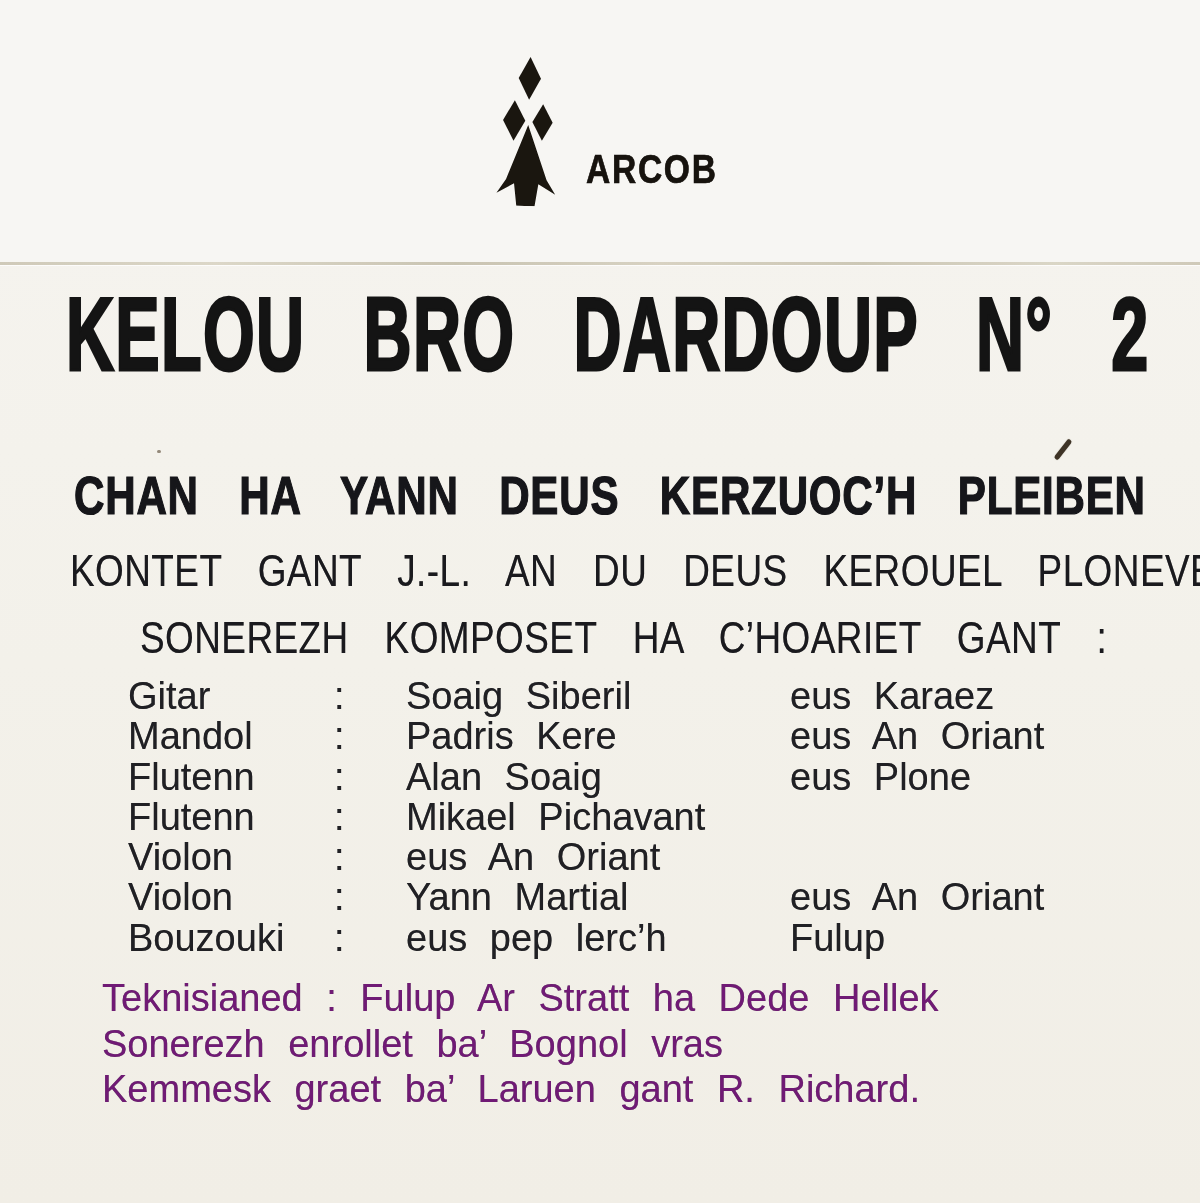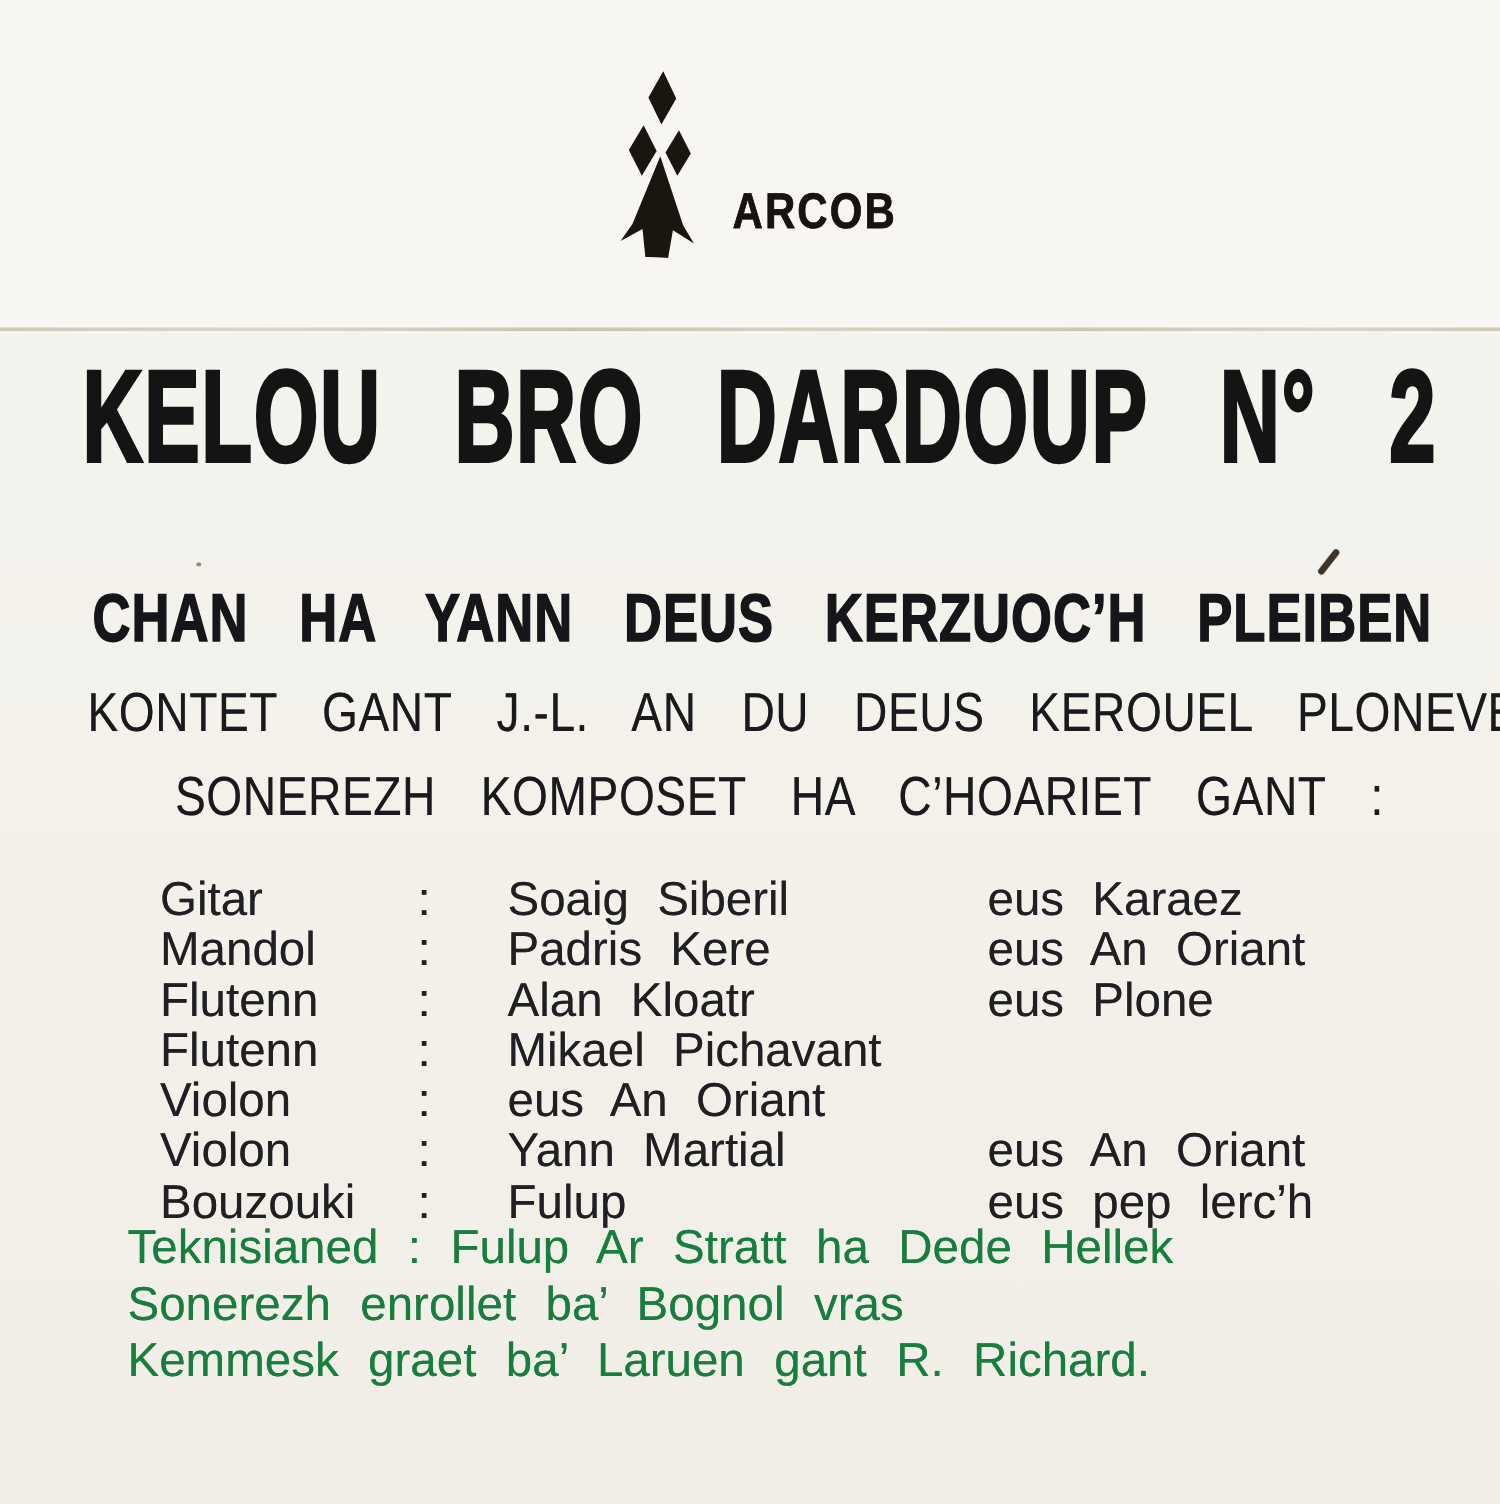--- a/index.html
+++ b/index.html
@@ -40,27 +40,27 @@
   .subtitle-2{
     position:absolute;left:70px;top:549px;
     font-size:44px;font-weight:400;line-height:1;letter-spacing:.5px;word-spacing:30px;
     white-space:nowrap;transform:scaleX(.84);transform-origin:left top;color:#1a1a1e;
   }
   .credits-heading{
     position:absolute;left:140px;top:616px;
     font-size:44px;font-weight:400;line-height:1;letter-spacing:.5px;word-spacing:30px;
     white-space:nowrap;transform:scaleX(.84);transform-origin:left top;color:#1a1a1e;
   }
-  .musicians{position:absolute;left:128px;top:676px;width:1010px;font-size:38px;color:#202024;margin-top:24px;}
+  .musicians{position:absolute;left:128px;top:676px;width:1010px;font-size:38px;color:#202024;}
   .m-row{
     display:grid;grid-template-columns:206px 72px 384px 1fr;
     height:40.3px;line-height:40.3px;white-space:nowrap;word-spacing:12px;
   }
   .m-cell{overflow:visible;}
-  .notes{position:absolute;left:102px;top:976px;font-size:38px;line-height:45.6px;color:#15803d;word-spacing:13px;}
+  .notes{position:absolute;left:102px;top:976px;font-size:38px;line-height:45.6px;color:#701a75;word-spacing:13px;}
   .note-line{white-space:nowrap;}
   .accent-mark{
     position:absolute;left:1051px;top:447px;width:24px;height:5px;border-radius:2.5px;
     background:#3e3326;transform:rotate(-52deg);box-shadow:0 0 1px rgba(60,48,30,.6);
   }
   .speck{position:absolute;left:157px;top:450px;width:4px;height:3px;border-radius:2px;background:#6b5d4a;opacity:.7;}
 </style>
 </head>
 <body>
 
@@ -97,21 +97,21 @@
   </div>
   <div class="m-row">
     <span class="m-cell scan-text">Mandol</span>
     <span class="m-cell scan-text">:</span>
     <span class="m-cell scan-text">Padris Kere</span>
     <span class="m-cell scan-text">eus An Oriant</span>
   </div>
   <div class="m-row">
     <span class="m-cell scan-text">Flutenn</span>
     <span class="m-cell scan-text">:</span>
-    <span class="m-cell scan-text">Alan Kloatr</span>
+    <span class="m-cell scan-text">Alan Soaig</span>
     <span class="m-cell scan-text">eus Plone</span>
   </div>
   <div class="m-row">
     <span class="m-cell scan-text">Flutenn</span>
     <span class="m-cell scan-text">:</span>
     <span class="m-cell scan-text">Mikael Pichavant</span>
   </div>
   <div class="m-row">
     <span class="m-cell scan-text">Violon</span>
     <span class="m-cell scan-text">:</span>
@@ -119,22 +119,22 @@
   </div>
   <div class="m-row">
     <span class="m-cell scan-text">Violon</span>
     <span class="m-cell scan-text">:</span>
     <span class="m-cell scan-text">Yann Martial</span>
     <span class="m-cell scan-text">eus An Oriant</span>
   </div>
   <div class="m-row">
     <span class="m-cell scan-text">Bouzouki</span>
     <span class="m-cell scan-text">:</span>
+    <span class="m-cell scan-text">eus pep lerc’h</span>
     <span class="m-cell scan-text">Fulup</span>
-    <span class="m-cell scan-text">eus pep lerc’h</span>
   </div>
 </div>
 
 <div class="notes">
   <div class="note-line scan-text">Teknisianed : Fulup Ar Stratt ha Dede Hellek</div>
   <div class="note-line scan-text">Sonerezh enrollet ba’ Bognol vras</div>
   <div class="note-line scan-text">Kemmesk graet ba’ Laruen gant R. Richard.</div>
 </div>
 
 </body></html>

